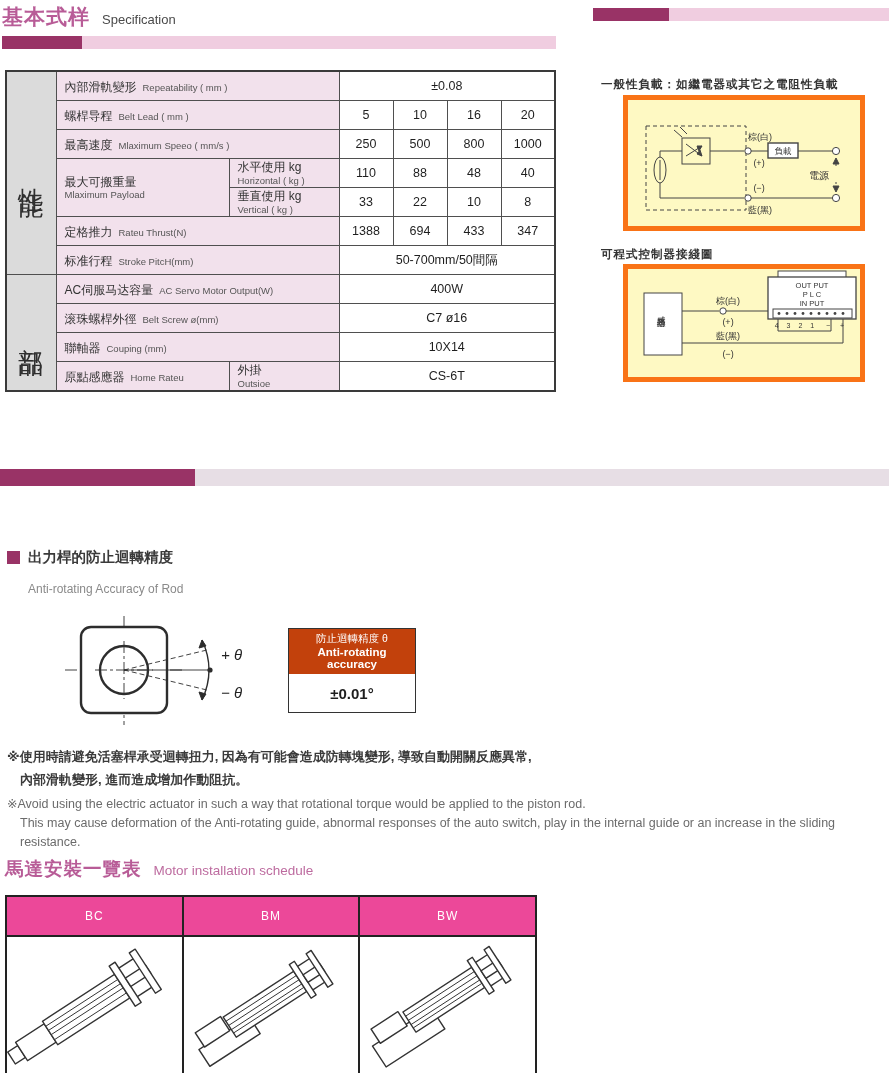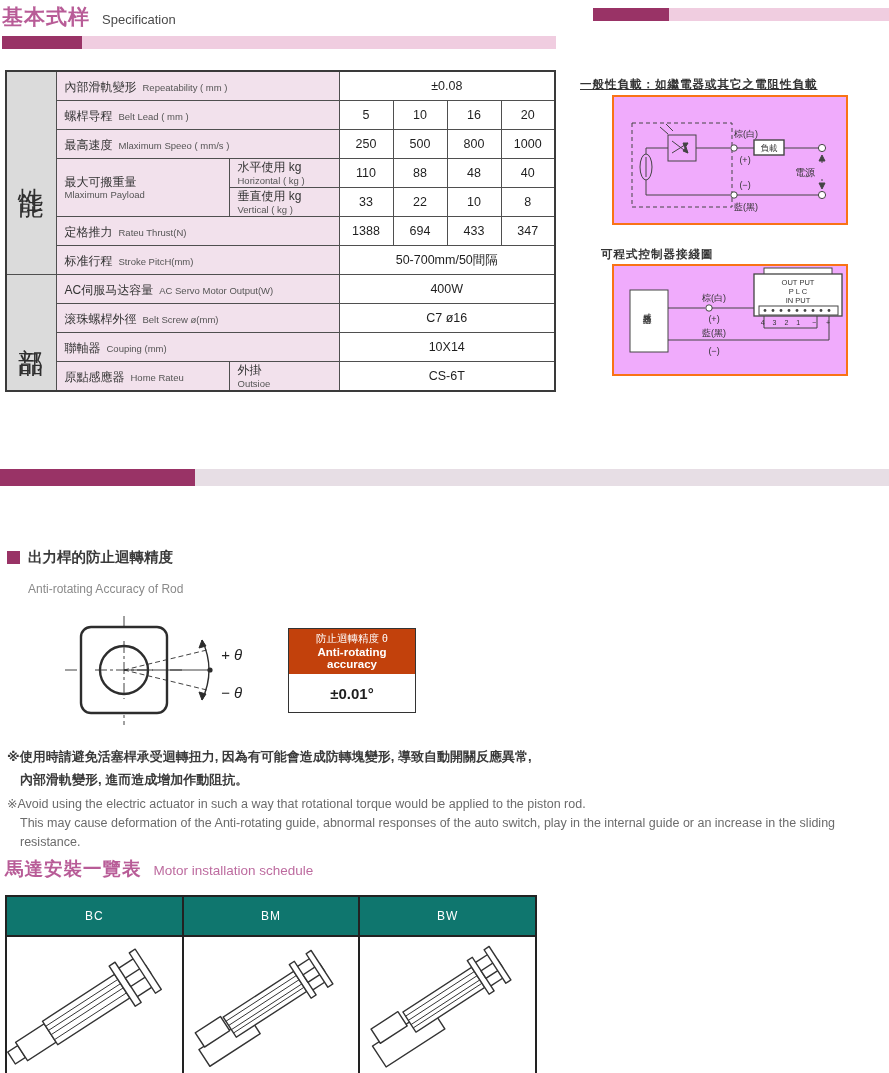--- a/index.html
+++ b/index.html
@@ -26,41 +26,41 @@
   .vtext{writing-mode:vertical-rl;text-orientation:upright;display:inline-block;
          font-size:25px;color:#2f2f2f;letter-spacing:5px;font-weight:500;}
   td.lbl{background:#f2e1ec;padding:1px 8px;}
   .zh{font-size:12px;color:#333;}
   .en{font-size:9.5px;color:#555;margin-left:6px;}
   .blk{display:block;margin-left:0;}
   td.val{background:#fff;text-align:center;font-size:12.5px;color:#1f1f1f;padding:0 2px;}
 
   
   .diag-caption{font-size:11.5px;font-weight:bold;color:#333;letter-spacing:1px;}
-  .diag-box{position:absolute;border:2px solid #f97316;background:#f0abfc;}
+  .diag-box{position:absolute;border:5px solid #f97316;background:#fef9c3;margin-left:11px;}
   .vlabel{position:absolute;writing-mode:vertical-rl;text-orientation:upright;
           font-size:9px;color:#333;letter-spacing:1px;}
 
   
   .bullet-row{display:flex;align-items:center;gap:8px;}
   .bullet-sq{width:13px;height:13px;background:#993366;flex:0 0 auto;}
   .bullet-zh{font-size:14.5px;font-weight:bold;color:#3a3a3a;}
   .bullet-en{font-size:12px;color:#8a8a8a;}
   .acc-box{position:absolute;width:126px;border:1.5px solid #333;background:#fff;}
   .acc-head{background:#c2410c;color:#fff;text-align:center;padding:3px 2px 4px;}
   .acc-head .l1{font-size:10.5px;display:block;}
   .acc-head .l2{font-size:11.5px;font-weight:bold;display:block;}
   .acc-val{height:38px;display:flex;align-items:center;justify-content:center;
            font-size:15px;font-weight:bold;color:#1e1e1e;}
   .note-zh{font-size:13px;font-weight:bold;color:#3a3a3a;line-height:23px;}
   .note-en{font-size:12.5px;color:#6b6b6b;line-height:19px;}
 
   
   table.motor{border-collapse:collapse;table-layout:fixed;width:532px;border:2px solid #222;}
-  table.motor th{background:#0f766e;color:#fff;font-size:12px;font-weight:normal;
+  table.motor th{background:#ec4899;color:#fff;font-size:12px;font-weight:normal;
                  letter-spacing:1px;height:36px;border:2px solid #222;}
   table.motor td{background:#fff;border:2px solid #222;height:136px;padding:0;}
   svg text{font-family:"Liberation Sans","DejaVu Sans",sans-serif;}
 </style>
 </head>
 <body>
 
 <div class="page">
 
   <div class="abs" style="left:2px;top:3px;width:554px;">
@@ -161,21 +161,21 @@
       <td class="lbl"><span class="zh">原點感應器</span><span class="en">Home Rateu</span></td>
       <td class="lbl">
             <span class="zh blk">外掛</span>
             <span class="en blk">Outsioe</span>
           </td>
       <td class="val" colspan="4">CS-6T</td>
     </tr>
   </tbody>
     </table>
 
-  <div class="abs diag-caption" style="left:580px;top:77px;text-decoration:underline;">一般性負載：如繼電器或其它之電阻性負載</div>
+  <div class="abs diag-caption" style="left:601px;top:77px;">一般性負載：如繼電器或其它之電阻性負載</div>
 
   <div class="diag-box" style="left:612px;top:95px;width:232px;height:126px;">
     <svg width="232" height="126" viewBox="0 0 232 126">
       <g fill="none" stroke="#444" stroke-width="1">
         <rect x="18" y="26" width="100" height="84" stroke-dasharray="4 3"></rect>
         <ellipse cx="32" cy="70" rx="6" ry="13"></ellipse>
         <line x1="32" y1="60" x2="32" y2="80"></line>
         <rect x="54" y="38" width="28" height="26"></rect>
         <line x1="58" y1="44" x2="74" y2="56"></line>
           <polygon points="74,56 69,54 72,50" fill="#444"></polygon>

